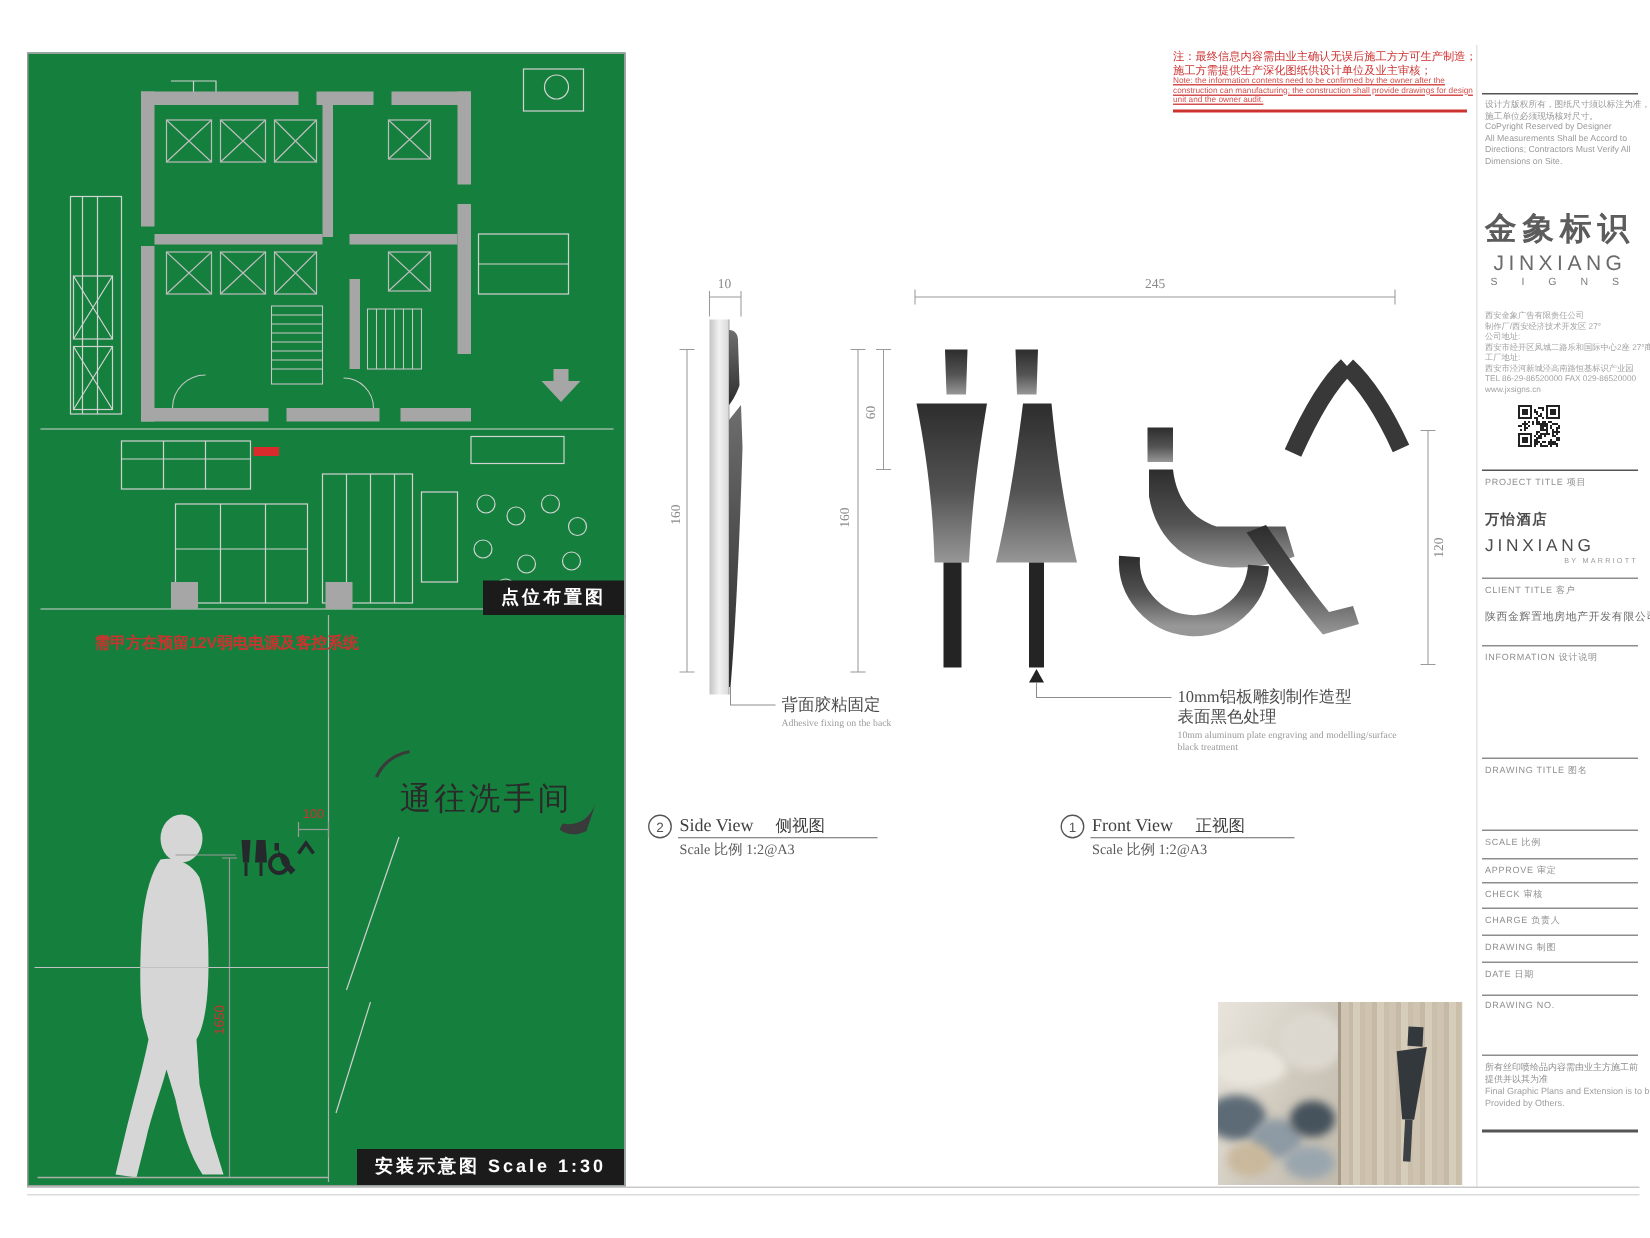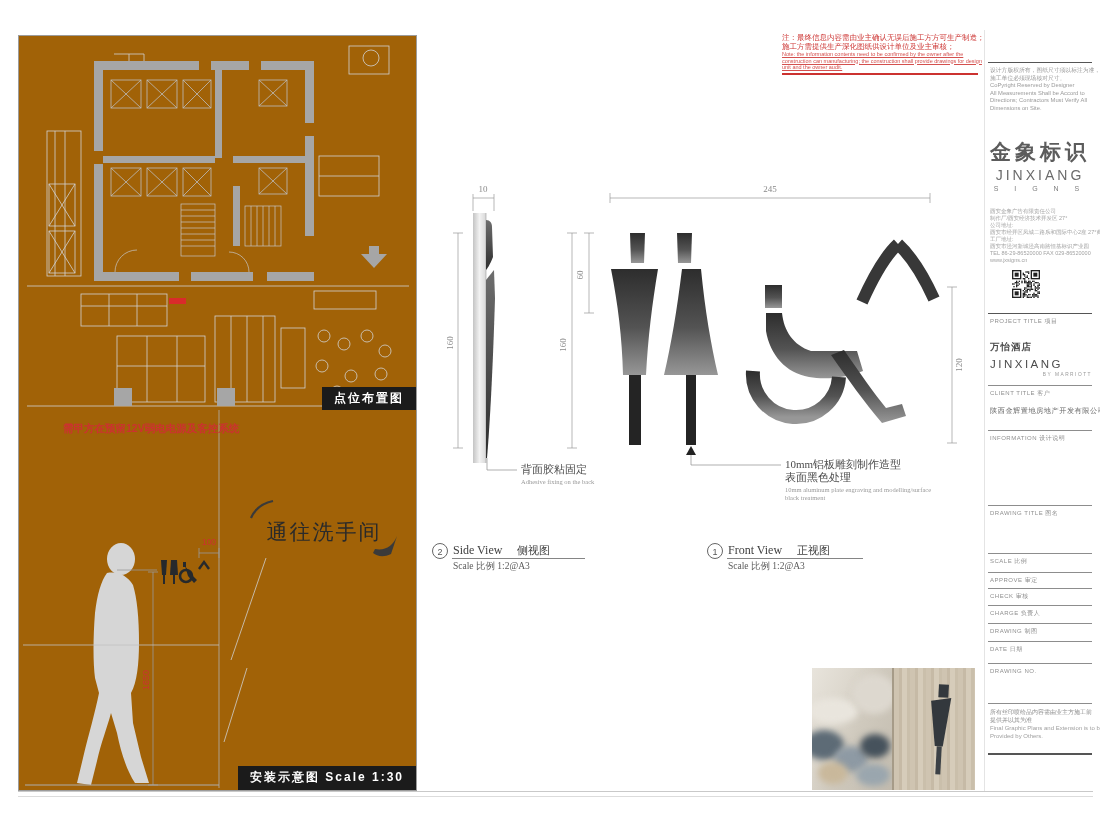--- a/index.html
+++ b/index.html
@@ -1,19 +1,19 @@
 <!DOCTYPE html>
 <html><head>
 <meta charset="utf-8">
 <style>
   html,body{margin:0;padding:0;background:#fff;}
   #sheet{position:relative;width:1100px;height:825px;background:#fff;overflow:hidden;
          font-family:"Liberation Sans",sans-serif;}
   .abs{position:absolute;}
-  .box{border:1px solid #9c9c9c;background:#a16207;}
+  .box{border:1px solid #9c9c9c;background:#15803d;}
   .blk-label{position:absolute;background:#1b1b1b;color:#fff;font-size:12px;font-weight:bold;
              letter-spacing:2px;padding:3px 12px 4px;white-space:nowrap;}
   .warn{color:#cc3230;}
   .warn .big{font-size:7.5px;font-weight:normal;line-height:9px;white-space:nowrap;}
   .warn .sml{font-size:5.5px;line-height:6.5px;text-decoration:underline;white-space:nowrap;color:#d4504e;}
   .warn .bar{height:2px;background:#cc3230;margin-top:2px;}
   
   #tblock{position:absolute;left:988px;top:30px;width:106px;height:762px;font-family:"Liberation Sans",sans-serif;}
   #tblock .rule{position:absolute;left:0;width:104px;height:1px;background:#8d8d8d;}
   #tblock .rule.dark{background:#555;height:1px;}

